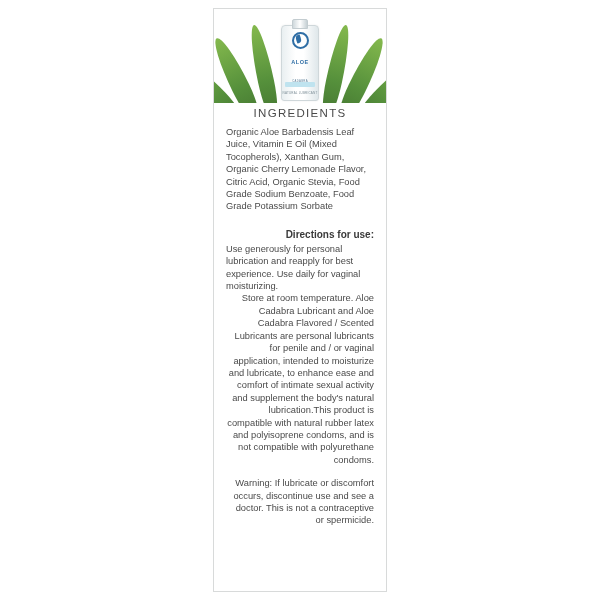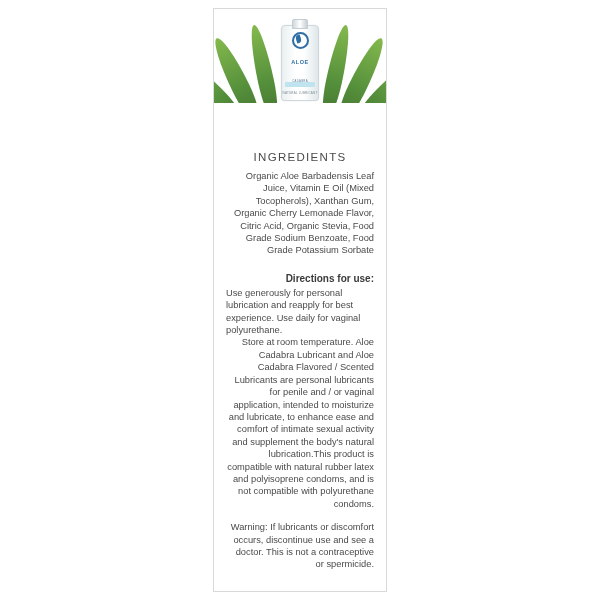--- a/index.html
+++ b/index.html
@@ -131,37 +131,35 @@
     text-align: center;
     font-size: 3px;
     color: #7e8f98;
     letter-spacing: 0.2px;
   }
 
   
   .content {
     padding: 2px 12px 10px 12px;
     color: #3c3c3c;
-    margin-top: 44px;
   }
 
   .ingredients-title {
     text-align: center;
     font-size: 11.5px;
     letter-spacing: 1.3px;
     color: #4a4a4a;
     margin: 2px 0 7px 0;
   }
 
   .ingredients-body {
     font-size: 9.3px;
     line-height: 12.4px;
     color: #4a4a4a;
     margin-bottom: 16px;
-    text-align: right;
   }
 
   .directions-heading {
     font-size: 10px;
     font-weight: bold;
     color: #3a3a3a;
     margin-bottom: 3px;
     text-align: right;
   }
 
@@ -206,21 +204,21 @@
     </div>
 
     <div class="content">
 
       <div class="ingredients-title">INGREDIENTS</div>
 
       <div class="ingredients-body">Organic Aloe Barbadensis Leaf Juice, Vitamin E Oil (Mixed Tocopherols), Xanthan Gum, Organic Cherry Lemonade Flavor, Citric Acid, Organic Stevia, Food Grade Sodium Benzoate, Food Grade Potassium Sorbate</div>
 
       <div class="directions-heading">Directions for use:</div>
 
-      <p class="para">Use generously for personal lubrication and reapply for best experience. Use daily for vaginal polyurethane.</p>
+      <p class="para">Use generously for personal lubrication and reapply for best experience. Use daily for vaginal moisturizing.</p>
 
       <p class="para">Store at room temperature. Aloe Cadabra Lubricant and Aloe Cadabra Flavored / Scented Lubricants are personal lubricants for penile and / or vaginal application, intended to moisturize and lubricate, to enhance ease and comfort of intimate sexual activity and supplement the body's natural lubrication.This product is compatible with natural rubber latex and polyisoprene condoms, and is not compatible with polyurethane condoms.</p>
 
-      <p class="para spaced">Warning: If lubricants or discomfort occurs, discontinue use and see a doctor. This is not a contraceptive or spermicide.</p>
+      <p class="para spaced">Warning: If lubricate or discomfort occurs, discontinue use and see a doctor. This is not a contraceptive or spermicide.</p>
 
     </div>
   </div>
 </div>
 
 </body></html>

